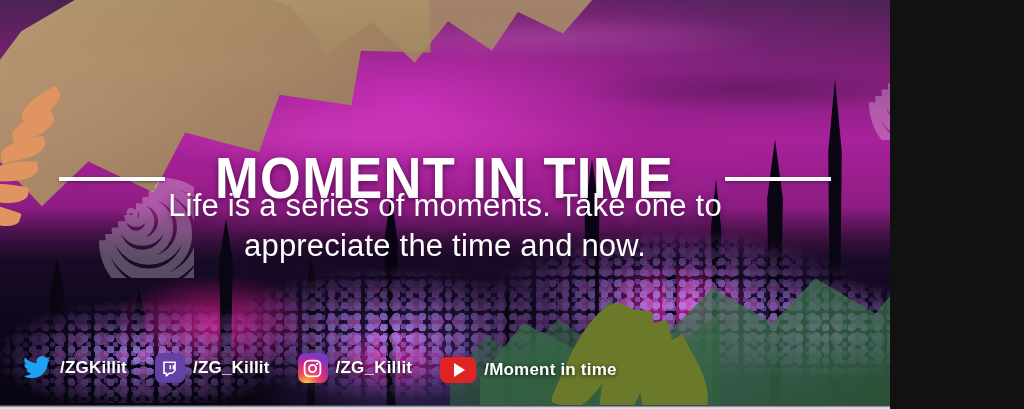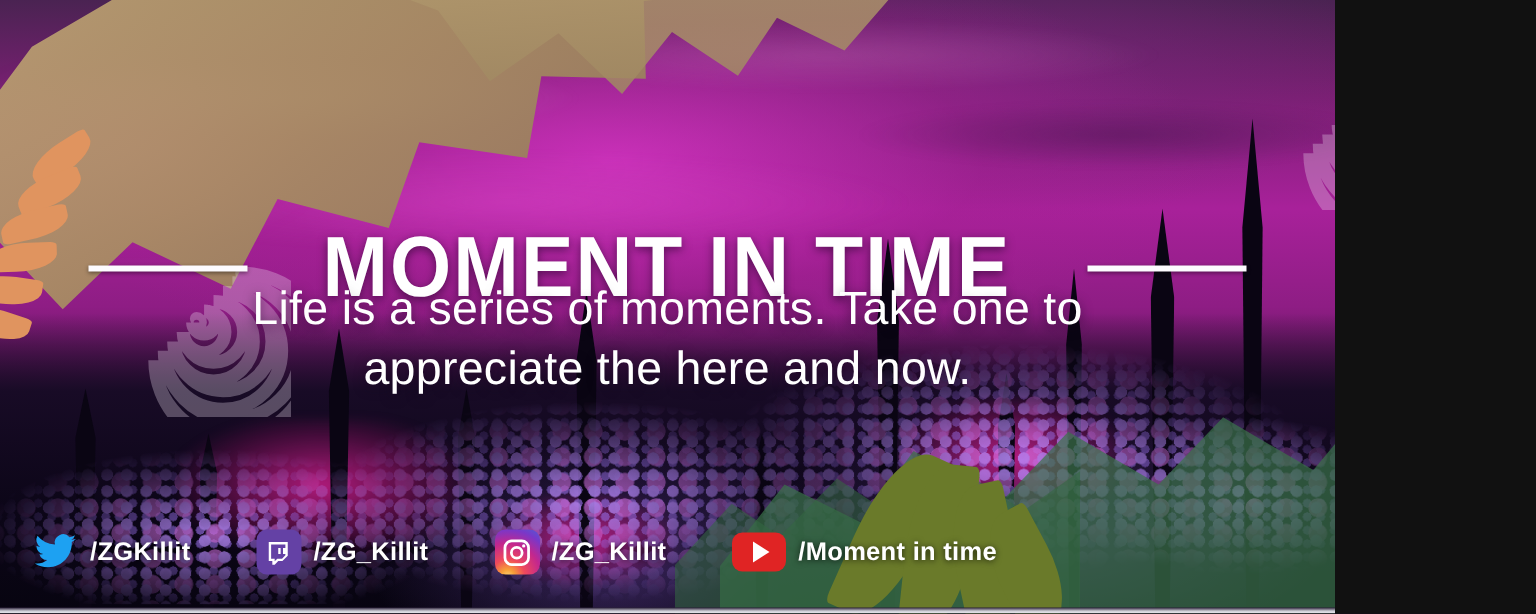--- a/index.html
+++ b/index.html
@@ -151,21 +151,21 @@
     font-weight:500;
     letter-spacing:.2px;
     text-shadow:0 2px 8px rgba(15,0,25,.60);
     padding:0 65px;
   }
   .subtitle span{display:block;}
 
   
   .social{
     position:absolute;left:22px;bottom:26px;
-    display:flex;align-items:center;gap:16px;
+    display:flex;align-items:flex-end;gap:0;
   }
   .social-item{
     display:flex;align-items:center;gap:8px;margin-right:28px;
   }
   .social-handle{
     color:#ffffff;font-size:17px;font-weight:bold;letter-spacing:.2px;
     text-shadow:0 1px 4px rgba(0,0,0,.75);white-space:nowrap;
   }
   .ico{width:30px;height:30px;flex:0 0 auto;display:block;}
   .ico-box{width:30px;height:30px;border-radius:7px;display:flex;align-items:center;justify-content:center;}
@@ -252,21 +252,21 @@
   </div>
 
   <div class="title-row">
     <span class="rule"></span>
     <h1 class="title">MOMENT IN TIME</h1>
     <span class="rule"></span>
   </div>
 
   <div class="subtitle">
     <span>Life is a series of moments. Take one to</span>
-    <span>appreciate the here and now.</span>
+    <span>appreciate the time and now.</span>
   </div>
 
   <div class="social">
 
     <div class="social-item">
       <span class="ico-box ico-tw">
         <svg class="ico" viewBox="0 0 24 24" aria-hidden="true">
           <path fill="#1da1f2" d="M23 4.9a8.9 8.9 0 0 1-2.6.7A4.5 4.5 0 0 0 22.4 3a9 9 0 0 1-2.9 1.1A4.5 4.5 0 0 0 11.7 8a12.8 12.8 0 0 1-9.3-4.7 4.5 4.5 0 0 0 1.4 6 4.4 4.4 0 0 1-2-.6 4.5 4.5 0 0 0 3.6 4.4 4.5 4.5 0 0 1-2 .1 4.5 4.5 0 0 0 4.2 3.1A9 9 0 0 1 1 18.1a12.7 12.7 0 0 0 6.9 2c8.3 0 12.8-6.9 12.8-12.8v-.6A9 9 0 0 0 23 4.9z"></path>
         </svg>
       </span>

